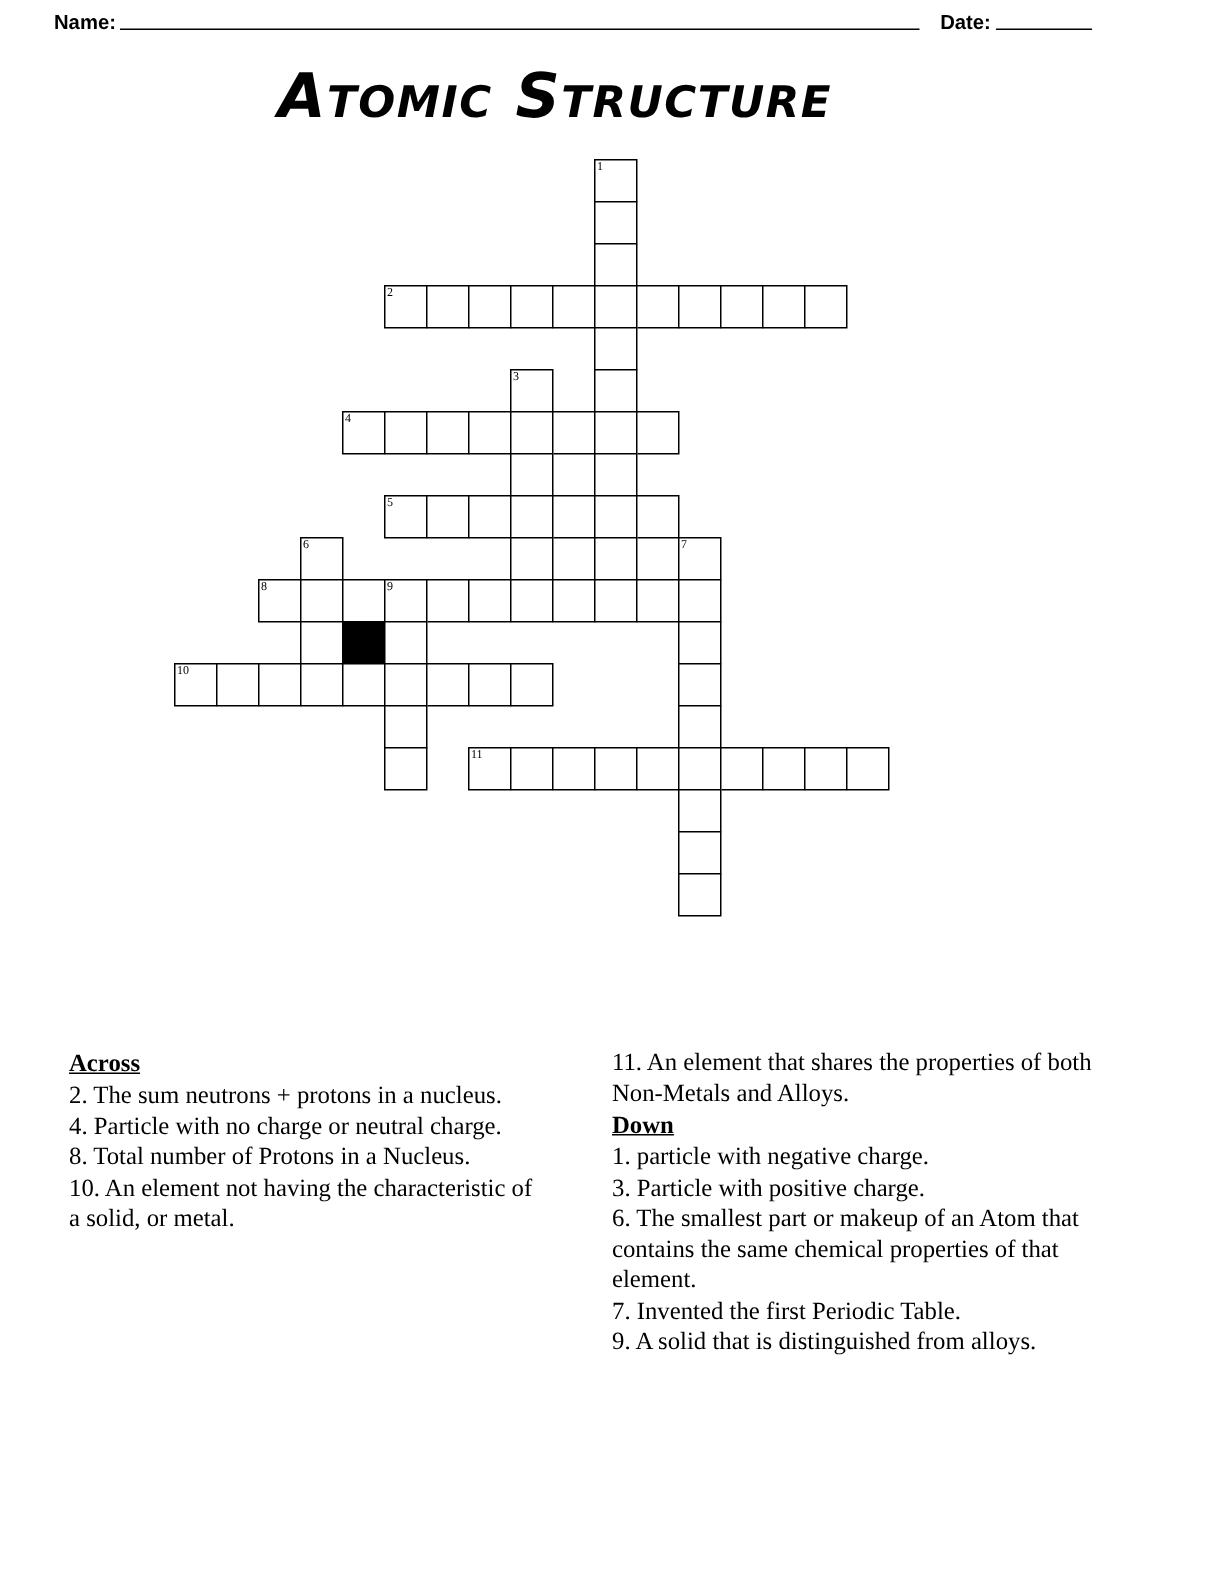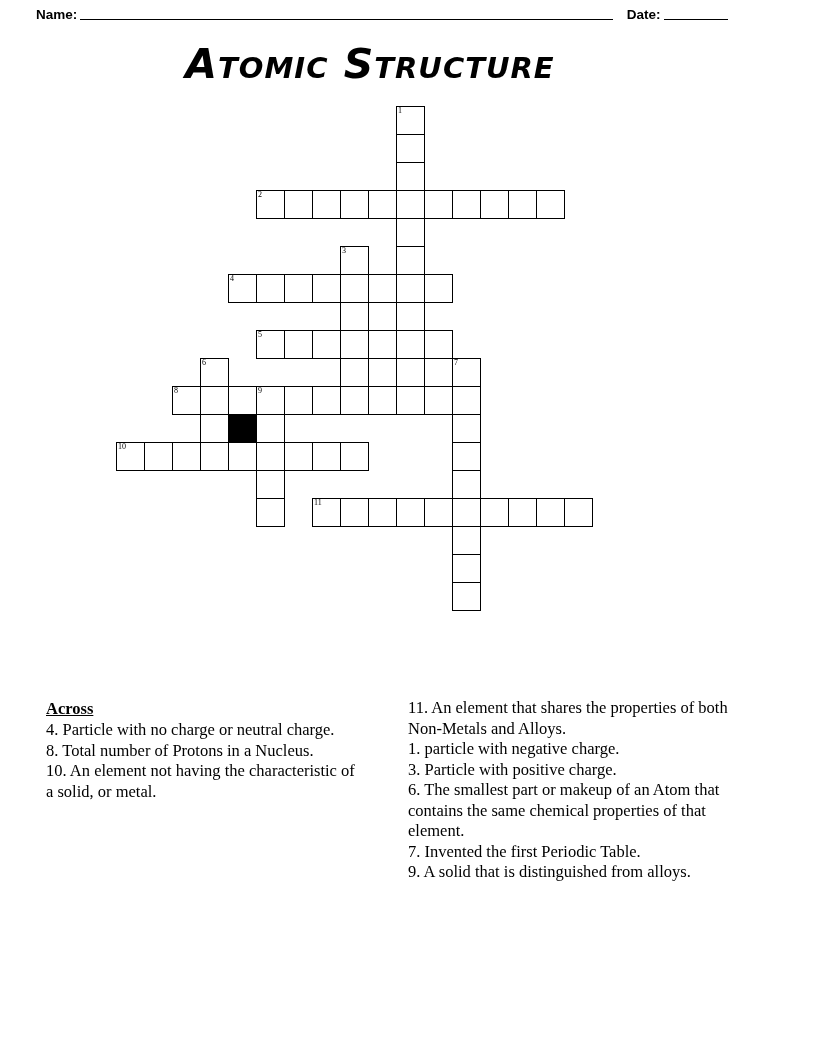--- a/index.html
+++ b/index.html
@@ -233,29 +233,31 @@
     <div class="cell" style="left: 564px; top: 392px;"></div>
     <div class="cell" style="left: 452px; top: 420px;"></div>
     <div class="cell" style="left: 452px; top: 448px;"></div>
     <div class="cell" style="left: 452px; top: 476px;"></div>
   </div>
 
 <div class="clues">
   <div class="col col-left">
     <div class="section-head">Across</div>
     <div id="across-left">
+        <p class="clue"><b>2.</b><span> The sum neutrons + protons in a nucleus.</span></p>
         <p class="clue"><b>4.</b><span> Particle with no charge or neutral charge.</span></p>
         <p class="clue"><b>8.</b><span> Total number of Protons in a Nucleus.</span></p>
         <p class="clue"><b>10.</b><span> An element not having the characteristic of a solid, or metal.</span></p>
       </div>
   </div>
   <div class="col col-right">
     <div id="across-right">
         <p class="clue"><b>11.</b><span> An element that shares the properties of both Non-Metals and Alloys.</span></p>
       </div>
+    <div class="section-head">Down</div>
     <div id="down-list">
         <p class="clue"><b>1.</b><span> particle with negative charge.</span></p>
         <p class="clue"><b>3.</b><span> Particle with positive charge.</span></p>
         <p class="clue"><b>6.</b><span> The smallest part or makeup of an Atom that contains the same chemical properties of that element.</span></p>
         <p class="clue"><b>7.</b><span> Invented the first Periodic Table.</span></p>
         <p class="clue"><b>9.</b><span> A solid that is distinguished from alloys.</span></p>
       </div>
   </div>
 </div>
 

